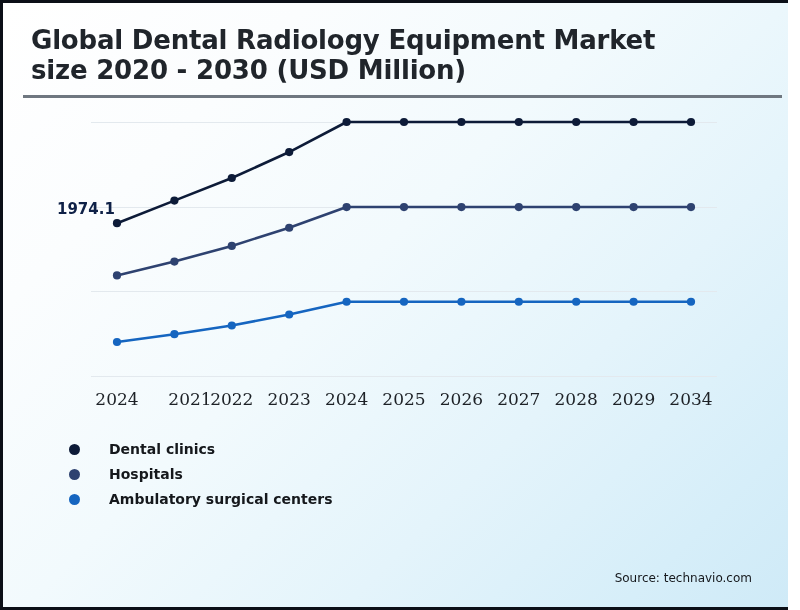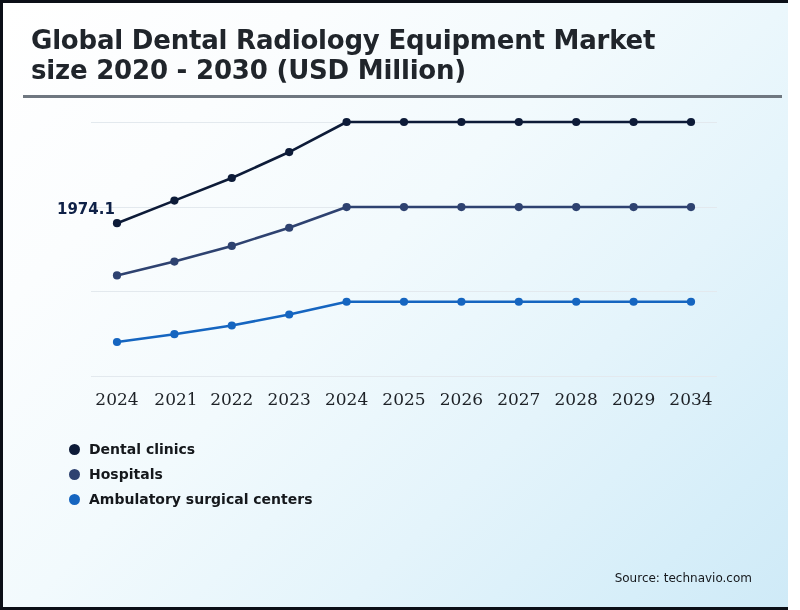--- a/index.html
+++ b/index.html
@@ -113,20 +113,21 @@
   .legend {
     position: absolute;
     left: 66px;
     top: 434px;
   }
   .legend-row {
     display: flex;
     align-items: center;
     height: 24px;
     margin-bottom: 1px;
+    gap: 20px;
   }
   .legend-swatch {
     width: 11px;
     height: 11px;
     border-radius: 50%;
     flex: 0 0 auto;
     margin-right: 9px;
   }
   .legend-label {
     font-size: 14px;
@@ -211,21 +212,21 @@
           <circle cx="600.00" cy="186.75" r="4.1" fill="#1565c0"></circle>
         </g>
       </svg>
     <div id="point-labels-layer">
         <div class="point-label" style="left: -34px; top: 85.1987px;">1974.1</div>
       </div>
   </div>
 
   <div class="x-axis" id="x-axis">
       <div class="x-tick" style="left: 26px;">2024</div>
-      <div class="x-tick" style="left: 85px;">2021</div>
+      <div class="x-tick" style="left: 99px;">2021</div>
       <div class="x-tick" style="left: 140.8px;">2022</div>
       <div class="x-tick" style="left: 198.2px;">2023</div>
       <div class="x-tick" style="left: 255.6px;">2024</div>
       <div class="x-tick" style="left: 313px;">2025</div>
       <div class="x-tick" style="left: 370.4px;">2026</div>
       <div class="x-tick" style="left: 427.8px;">2027</div>
       <div class="x-tick" style="left: 485.2px;">2028</div>
       <div class="x-tick" style="left: 542.6px;">2029</div>
       <div class="x-tick" style="left: 600px;">2034</div>
     </div>

